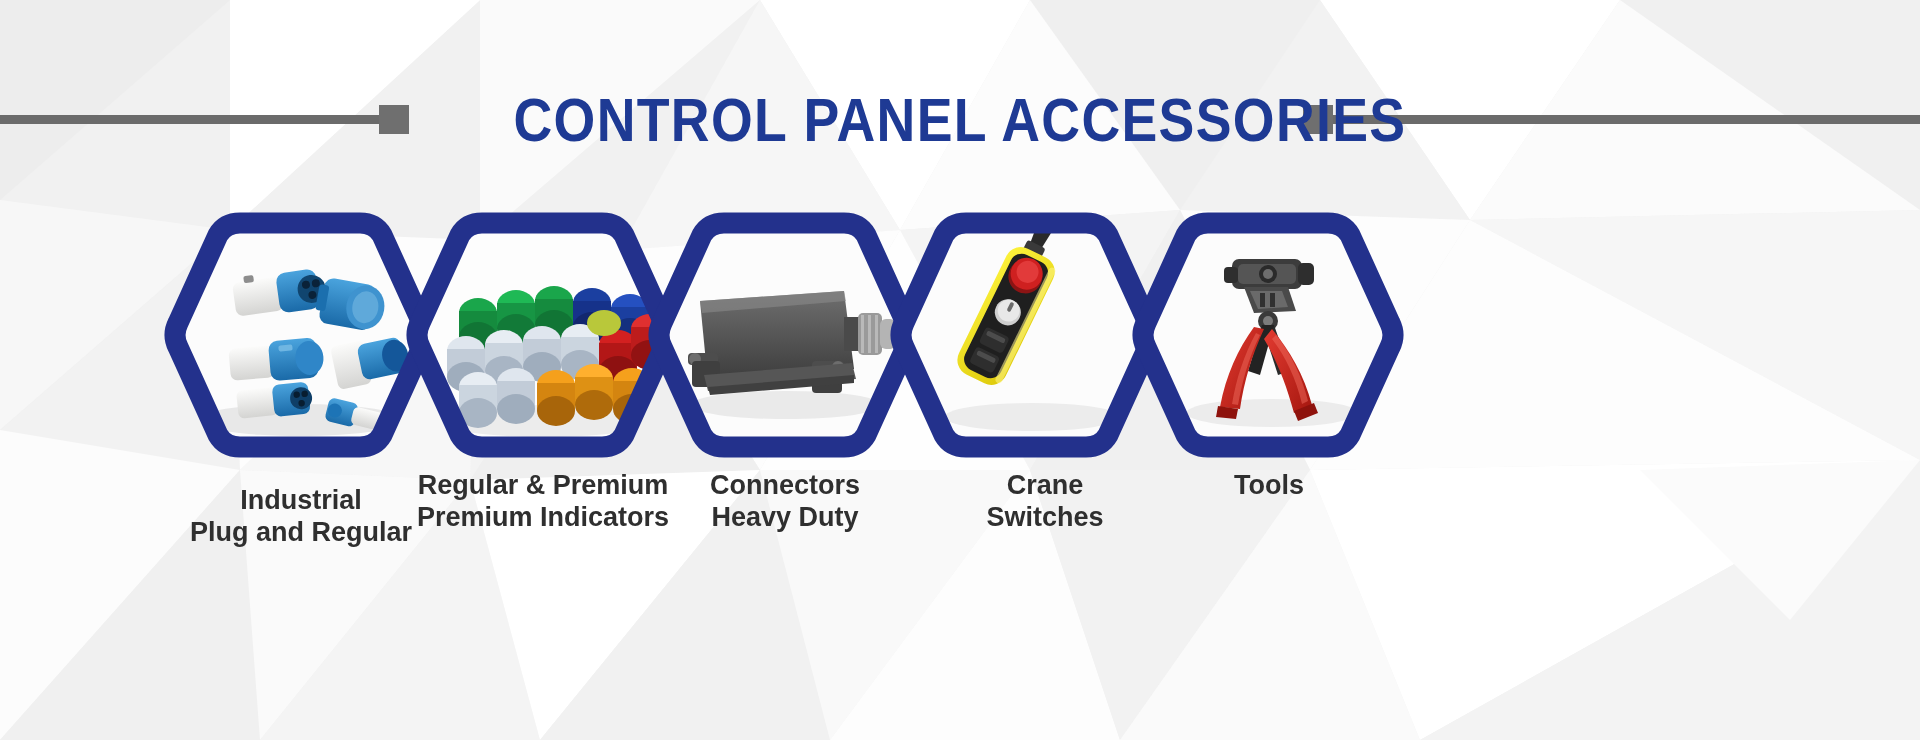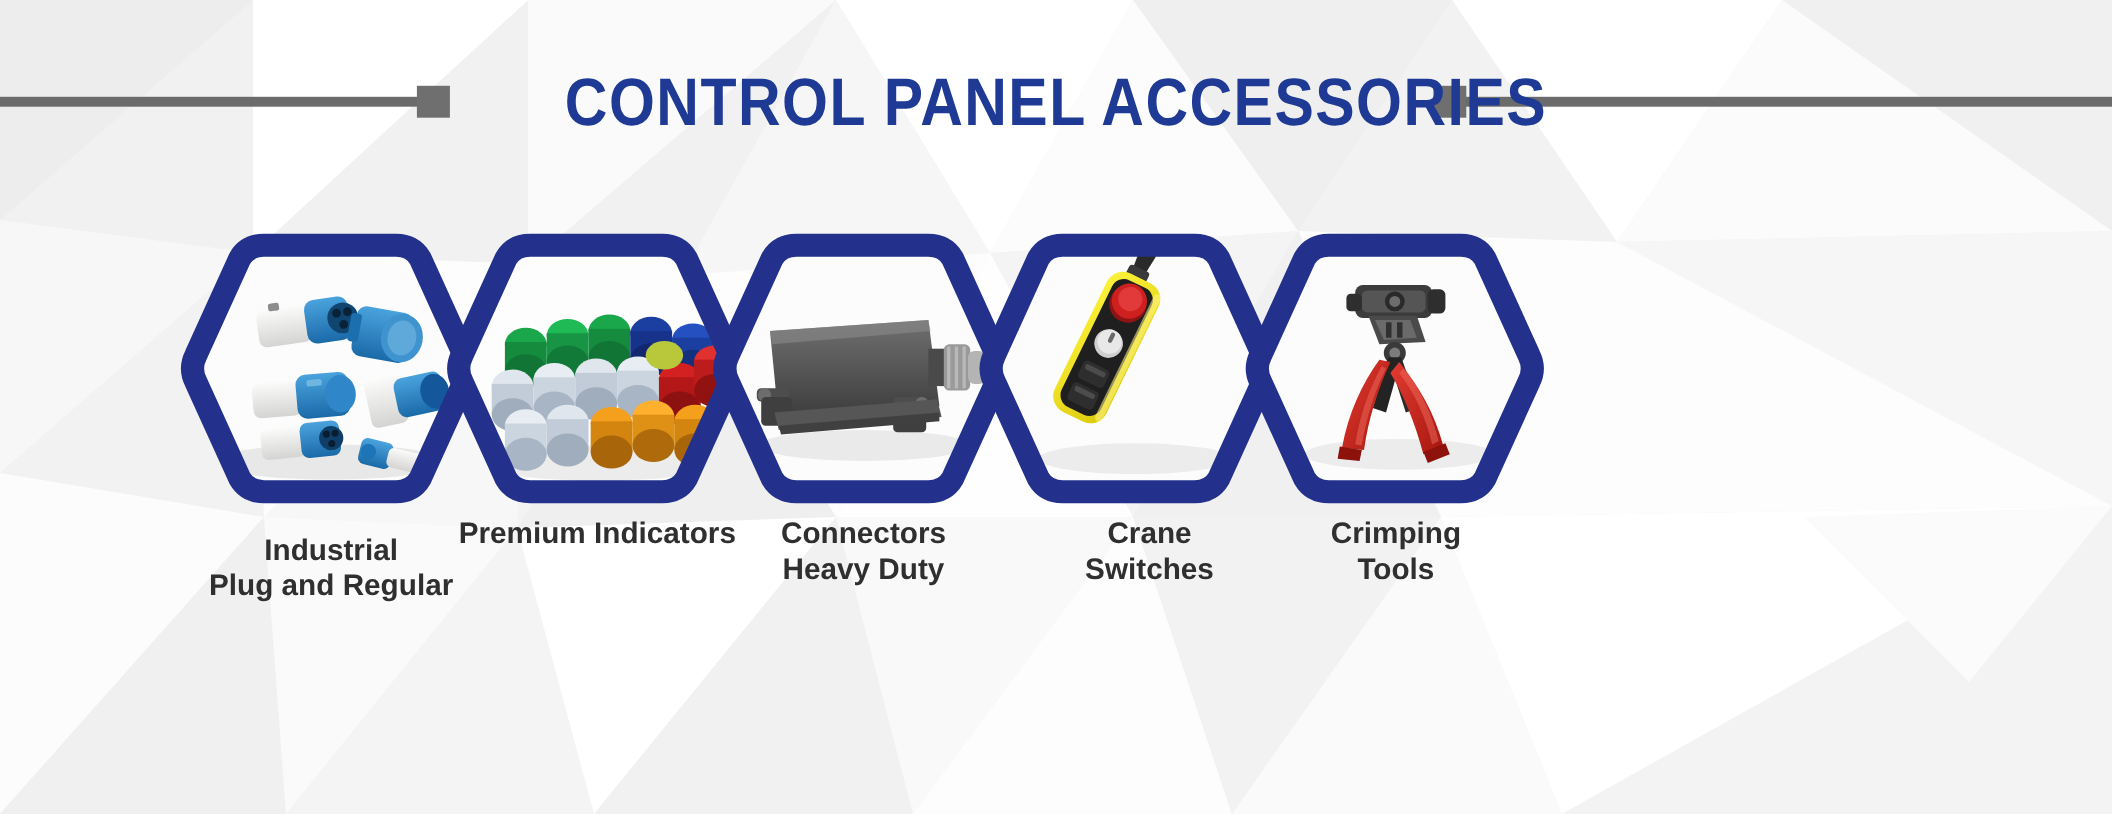--- a/index.html
+++ b/index.html
@@ -9,21 +9,21 @@
     background:#f0f0f0;
     position:relative;
   }
   #stage{position:absolute;inset:0;width:1920px;height:740px;}
 
   
   #bg{position:absolute;inset:0;width:100%;height:100%;}
 
   
   .title-band{
-    position:absolute;left:0;top:52px;width:1920px;height:80px;
+    position:absolute;left:0;top:79px;width:1920px;height:80px;
     display:flex;align-items:center;justify-content:center;
   }
   .rule{
     position:absolute;top:36px;height:9px;background:#6b6b6b;
   }
   .rule-left{left:0;width:406px;}
   .rule-right{left:1305px;width:615px;}
   .rule-cap{
     position:absolute;top:26px;width:30px;height:29px;background:#6f6f6f;
   }
@@ -384,28 +384,28 @@
       </g>
       <use href="#hexPath" x="1138" y="10" fill="none" stroke="#23318c" stroke-width="21"></use>
     </g>
   </svg>
 
   <div class="label" style="left:136px;margin-top:15px;">
     <span>Industrial</span>
     <span>Plug and Regular</span>
   </div>
   <div class="label" style="left:378px;">
+    <span>Regular &amp; Premium</span>
     <span>Premium Indicators</span>
   </div>
   <div class="label" style="left:620px;">
     <span>Connectors</span>
     <span>Heavy Duty</span>
   </div>
   <div class="label" style="left:880px;">
     <span>Crane</span>
     <span>Switches</span>
   </div>
   <div class="label" style="left:1104px;">
-    <span>Crimping</span>
     <span>Tools</span>
   </div>
 
 </div>
 
 </body></html>

